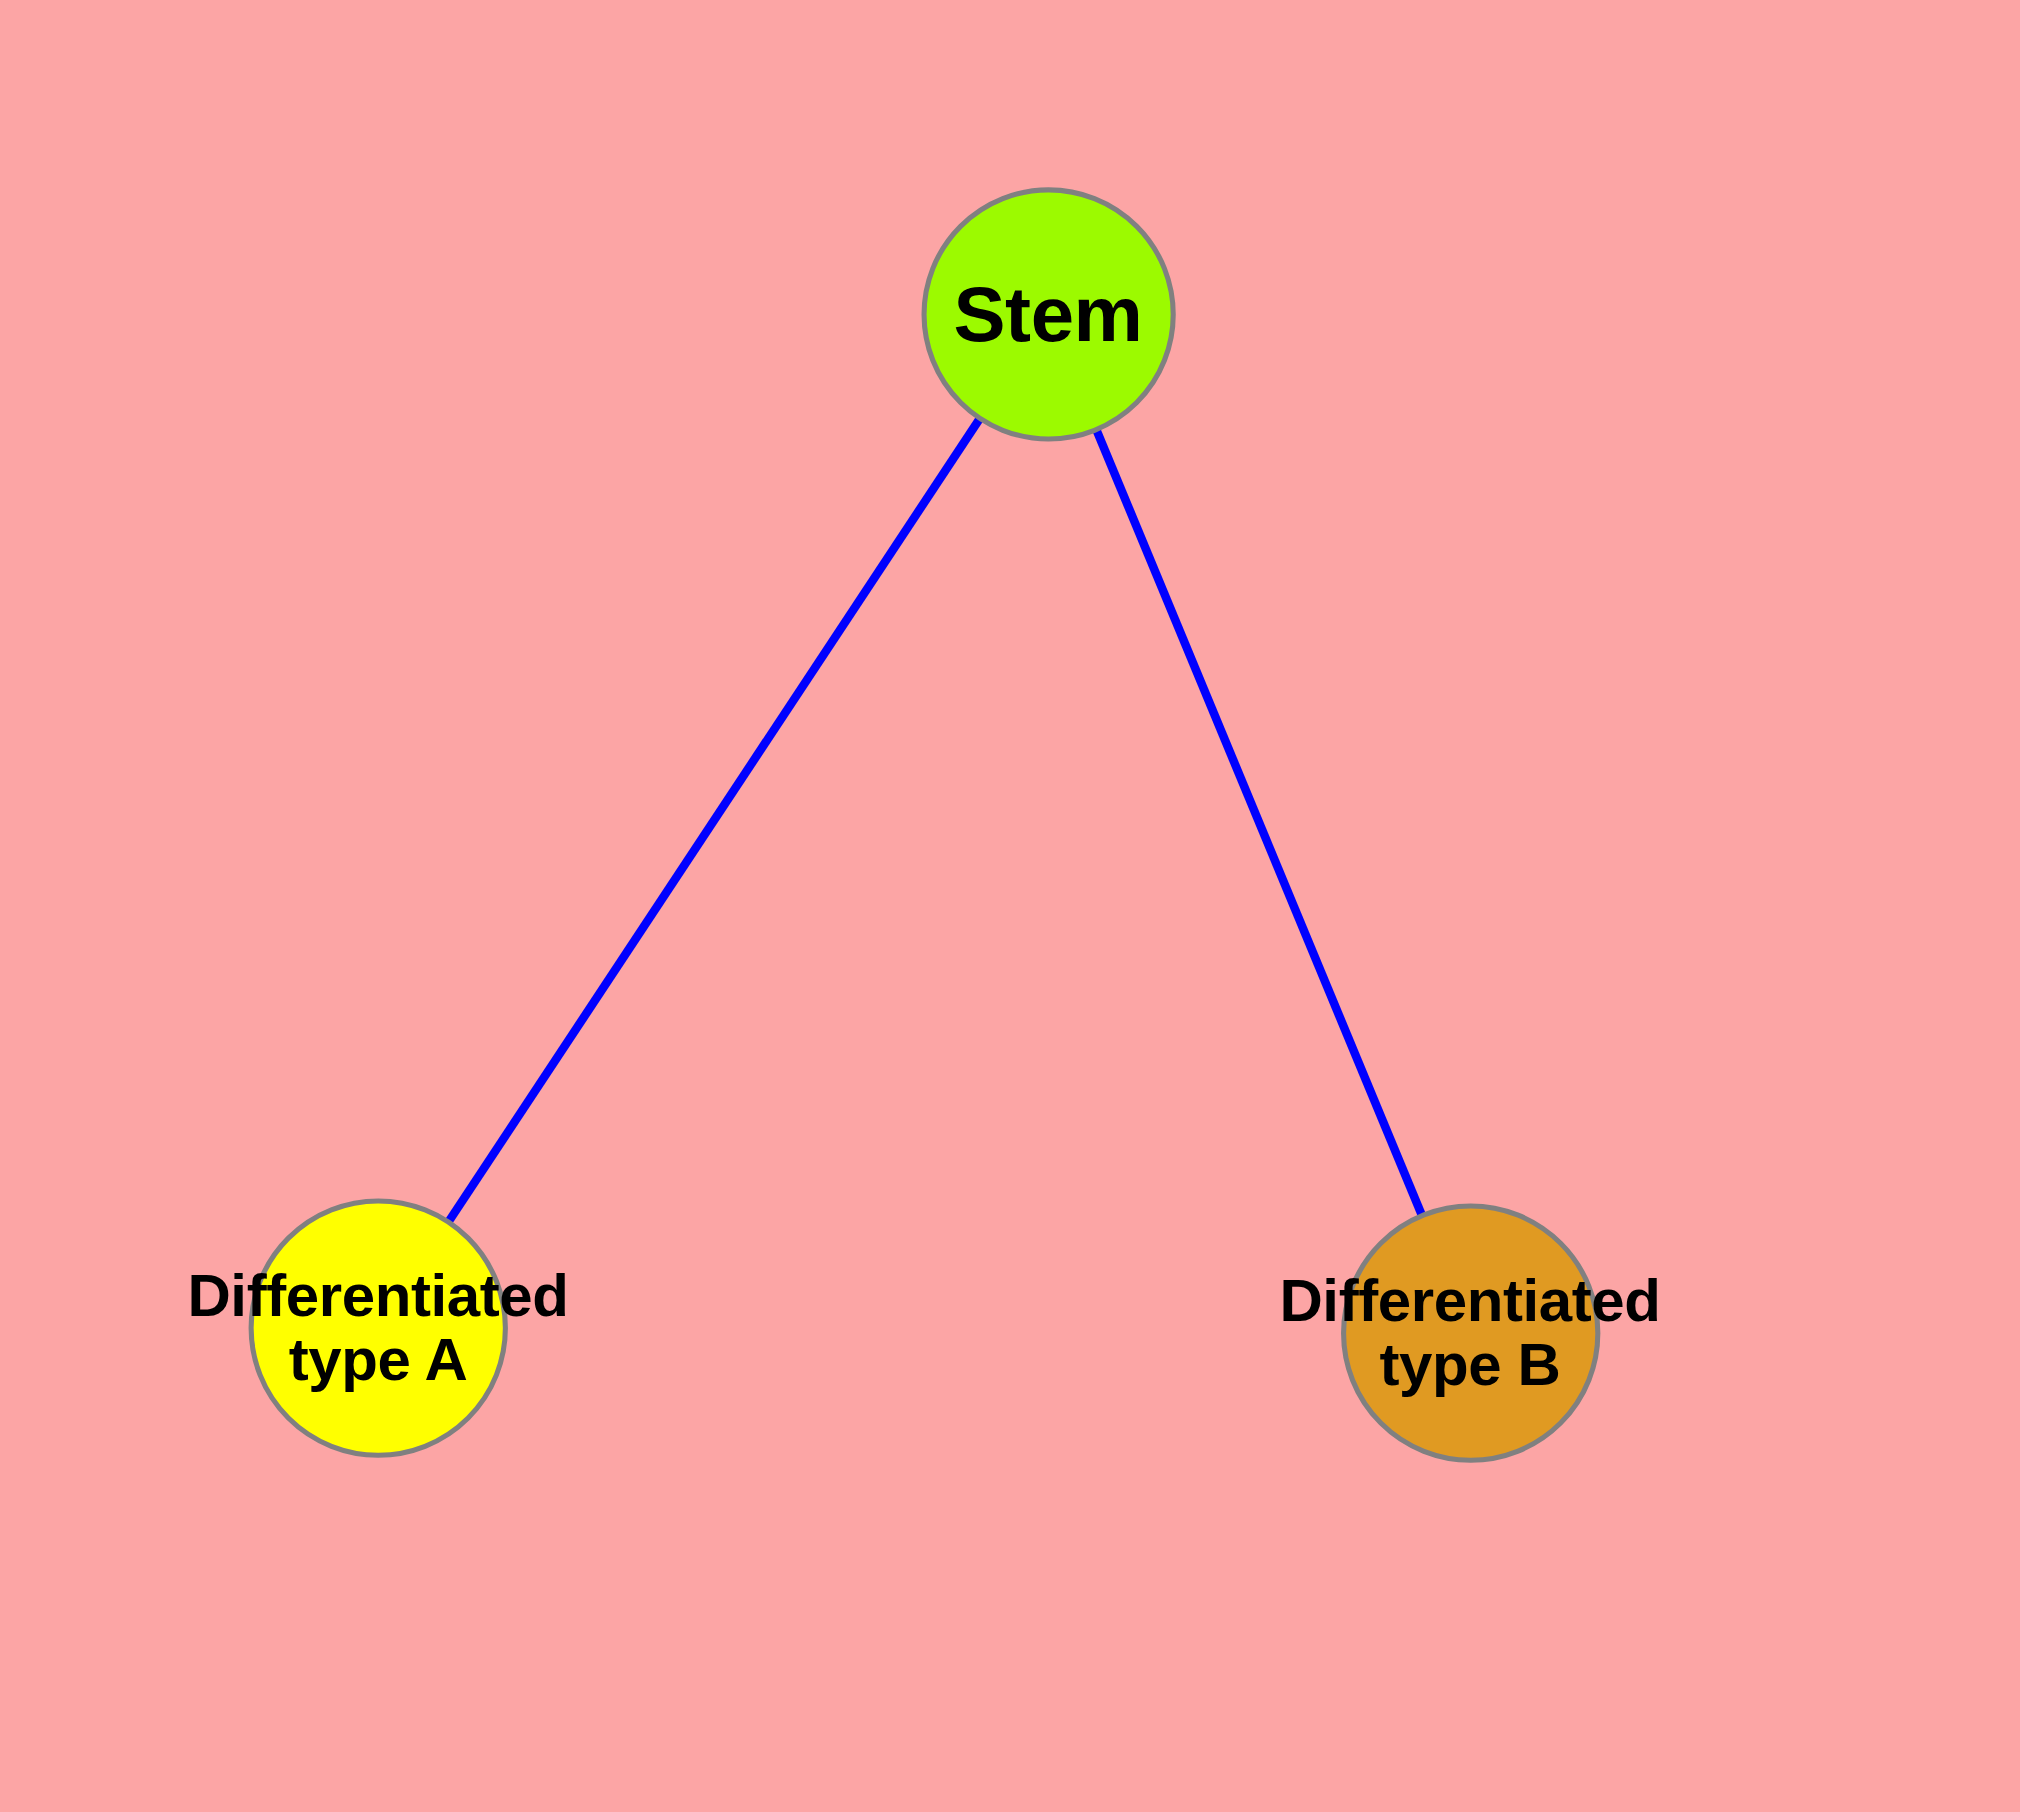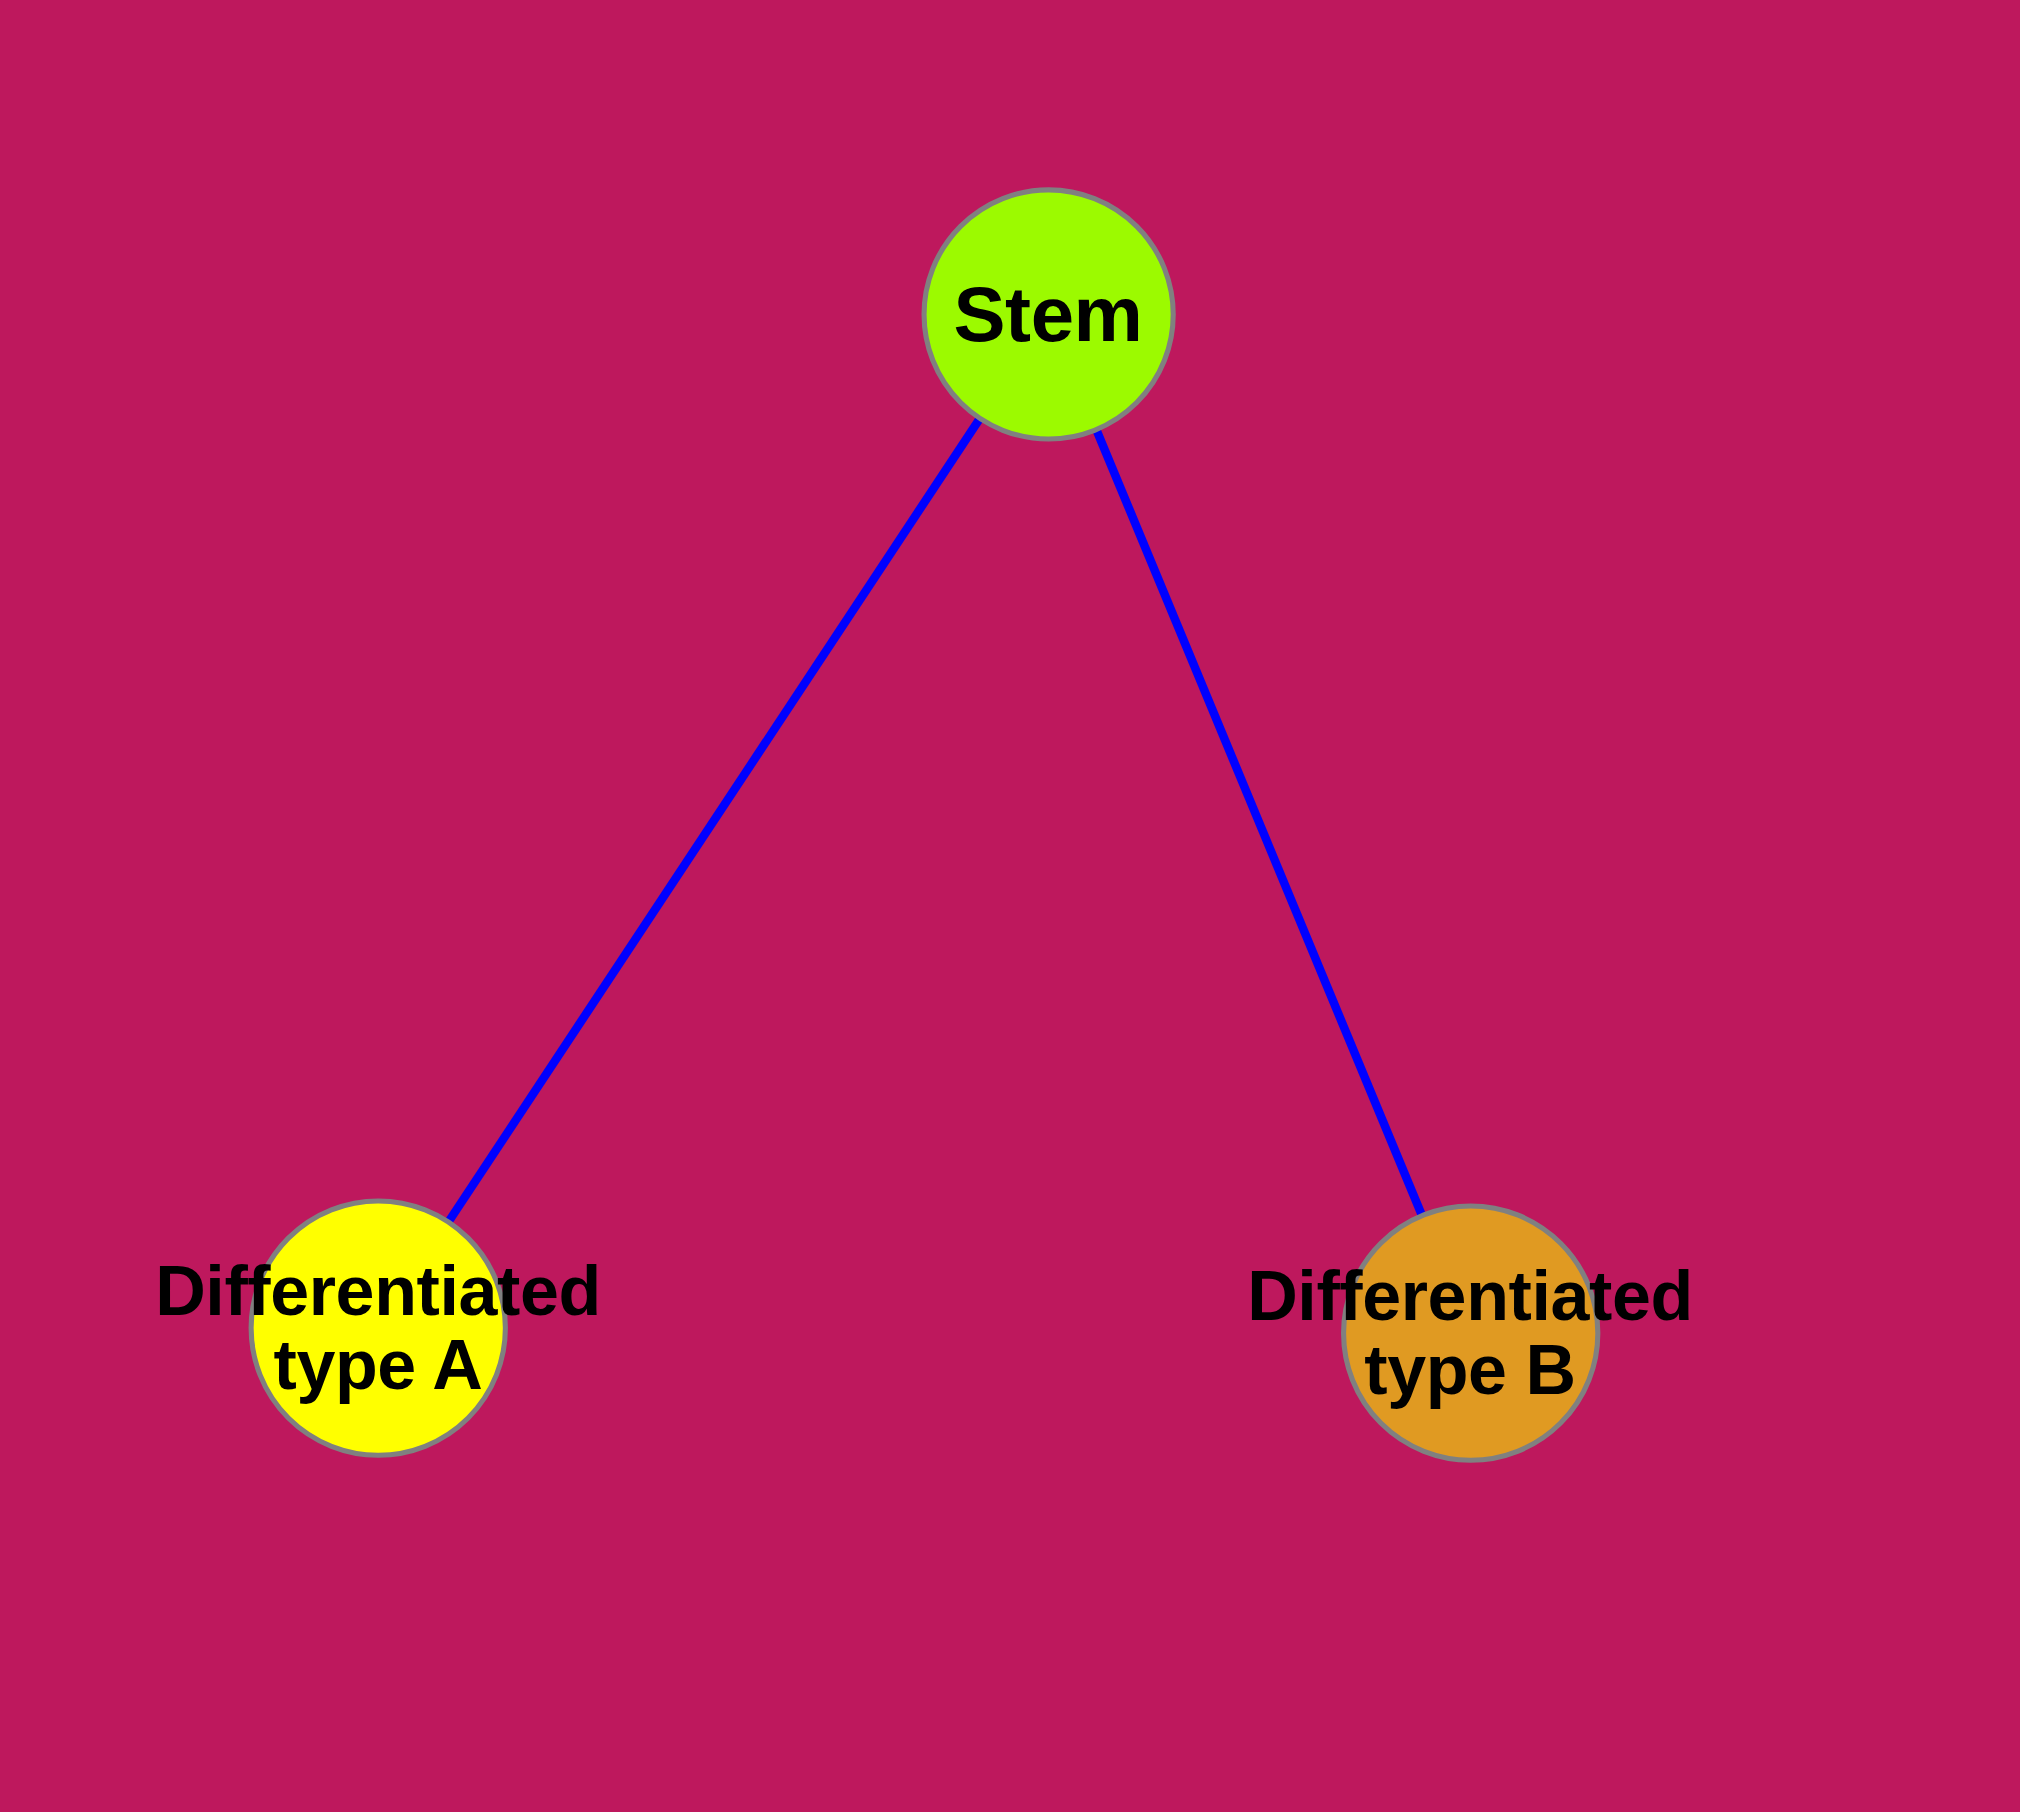--- a/index.html
+++ b/index.html
@@ -10,21 +10,21 @@
   body {
     width: 2021px;
     height: 1812px;
     overflow: hidden;
     font-family: "Liberation Sans", sans-serif;
   }
   #canvas {
     position: relative;
     width: 2021px;
     height: 1812px;
-    background: #be185d;
+    background: #fca5a5;
   }
   #graph-svg {
     position: absolute;
     left: 0;
     top: 0;
     width: 2021px;
     height: 1812px;
     display: block;
   }
   .node-label {
@@ -35,21 +35,21 @@
     line-height: 1.06;
     white-space: pre;
     letter-spacing: -0.4px;
     pointer-events: none;
     transform: translate(-50%, -50%);
   }
   .node-label.single {
     font-size: 78px;
   }
   .node-label.multi {
-    font-size: 70px;
+    font-size: 60px;
   }
 </style>
 </head>
 <body>
 
 <div id="canvas">
 
   <svg id="graph-svg" viewBox="0 0 2384 2138" xmlns="http://www.w3.org/2000/svg">
     <g id="edge-layer">
         <line x1="1155.9091190437036" y1="493.61023214125225" x2="528.74579689418" y2="1441.887518223212" stroke="#0000ff" stroke-width="10" stroke-linecap="butt"></line>

